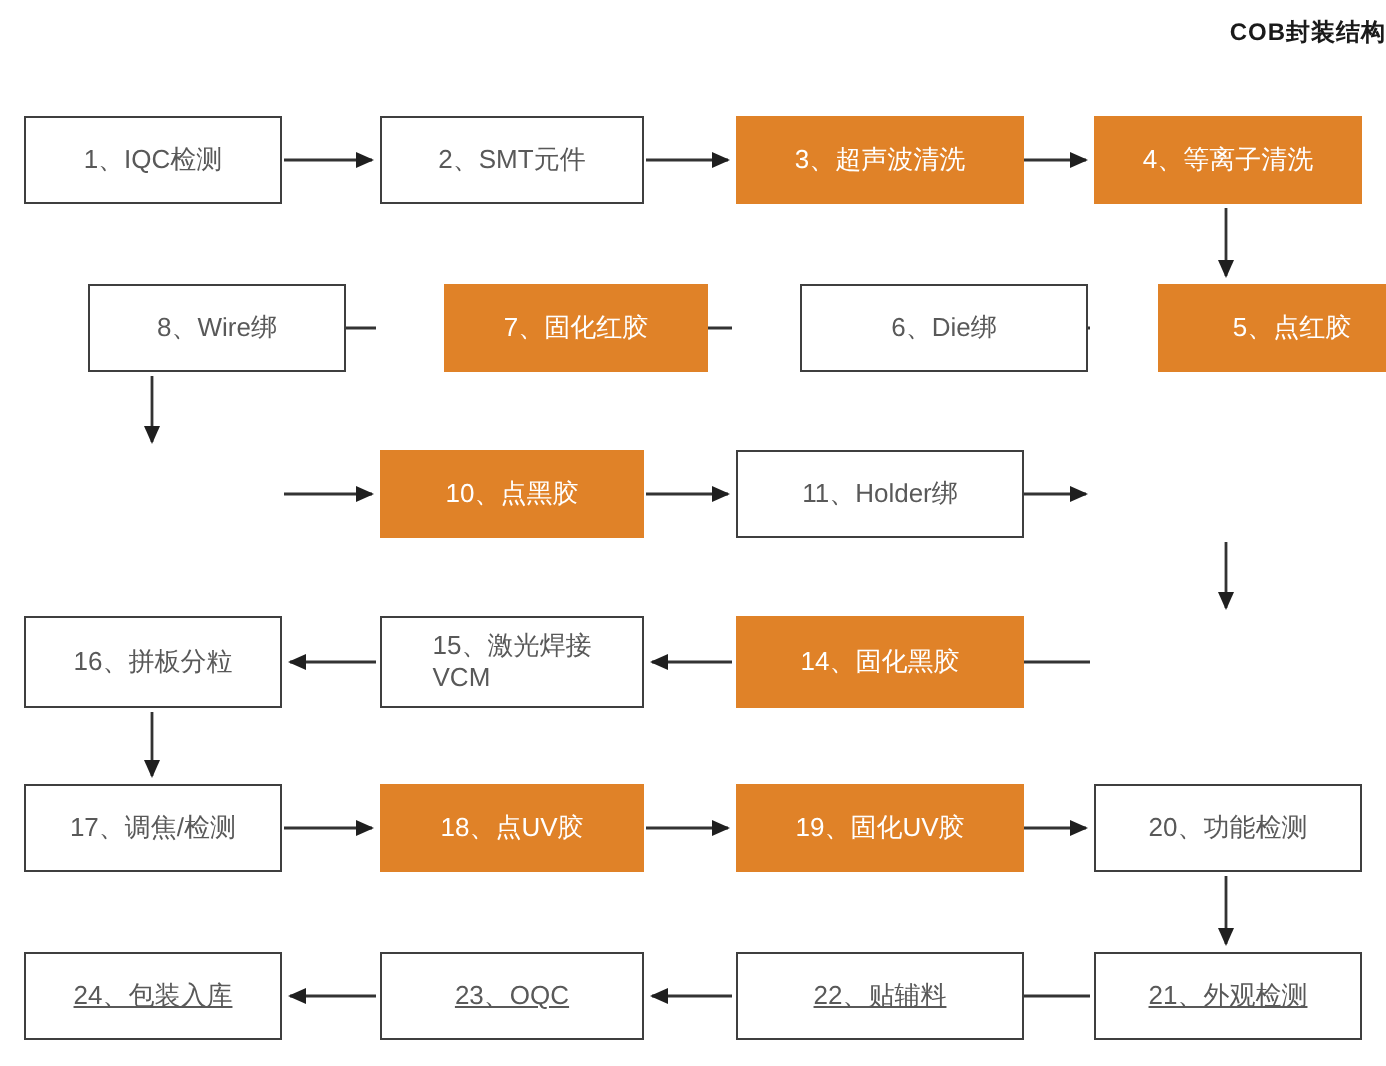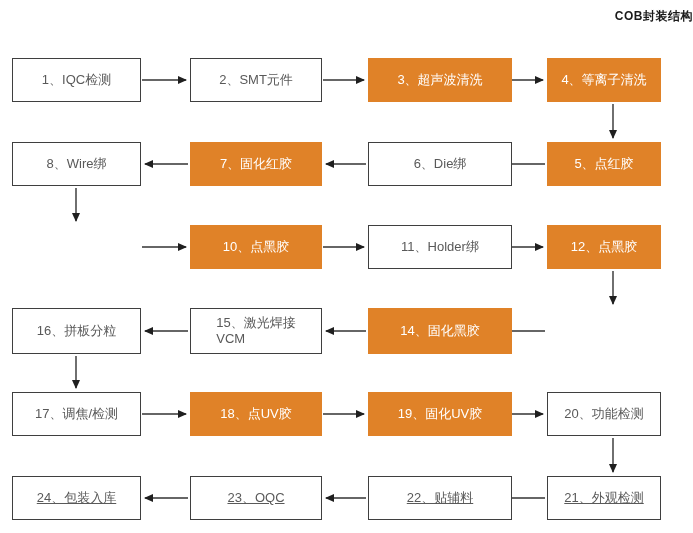--- a/index.html
+++ b/index.html
@@ -53,24 +53,24 @@
   }
   .node.orange {
     background: #e08228;
     border-color: #e08228;
     color: #ffffff;
   }
   
   .c0 { left: 12px;  width: 129px; }
   .c1 { left: 190px; width: 132px; }
   .c2 { left: 368px; width: 144px; }
-  .c3 { left: 547px; width: 114px; }
+  .c3 { left: 547px; width: 134px; }
   
   .r0 { top: 58px; }
-  .r1 { top: 142px; }
+  .r1 { top: 142px; margin-left: 32px; }
   .r2 { top: 225px; }
   .r3 { top: 308px; height: 46px; }
   .r4 { top: 392px; }
   .r5 { top: 476px; text-decoration: underline; }
 </style>
 </head>
 <body>
 
 <div class="canvas">
 
@@ -123,21 +123,20 @@
   <div class="node orange r0 c2">3、超声波清洗</div>
   <div class="node orange r0 c3">4、等离子清洗</div>
 
   <div class="node orange r1 c3">5、点红胶</div>
   <div class="node r1 c2">6、Die绑</div>
   <div class="node orange r1 c1">7、固化红胶</div>
   <div class="node r1 c0">8、Wire绑</div>
 
   <div class="node orange r2 c1">10、点黑胶</div>
   <div class="node r2 c2">11、Holder绑</div>
-  <div class="node orange r2 c3">12、点黑胶</div>
 
   <div class="node orange r3 c2">14、固化黑胶</div>
   <div class="node r3 c1">15、激光焊接
 VCM</div>
   <div class="node r3 c0">16、拼板分粒</div>
 
   <div class="node r4 c0">17、调焦/检测</div>
   <div class="node orange r4 c1">18、点UV胶</div>
   <div class="node orange r4 c2">19、固化UV胶</div>
   <div class="node r4 c3">20、功能检测</div>

